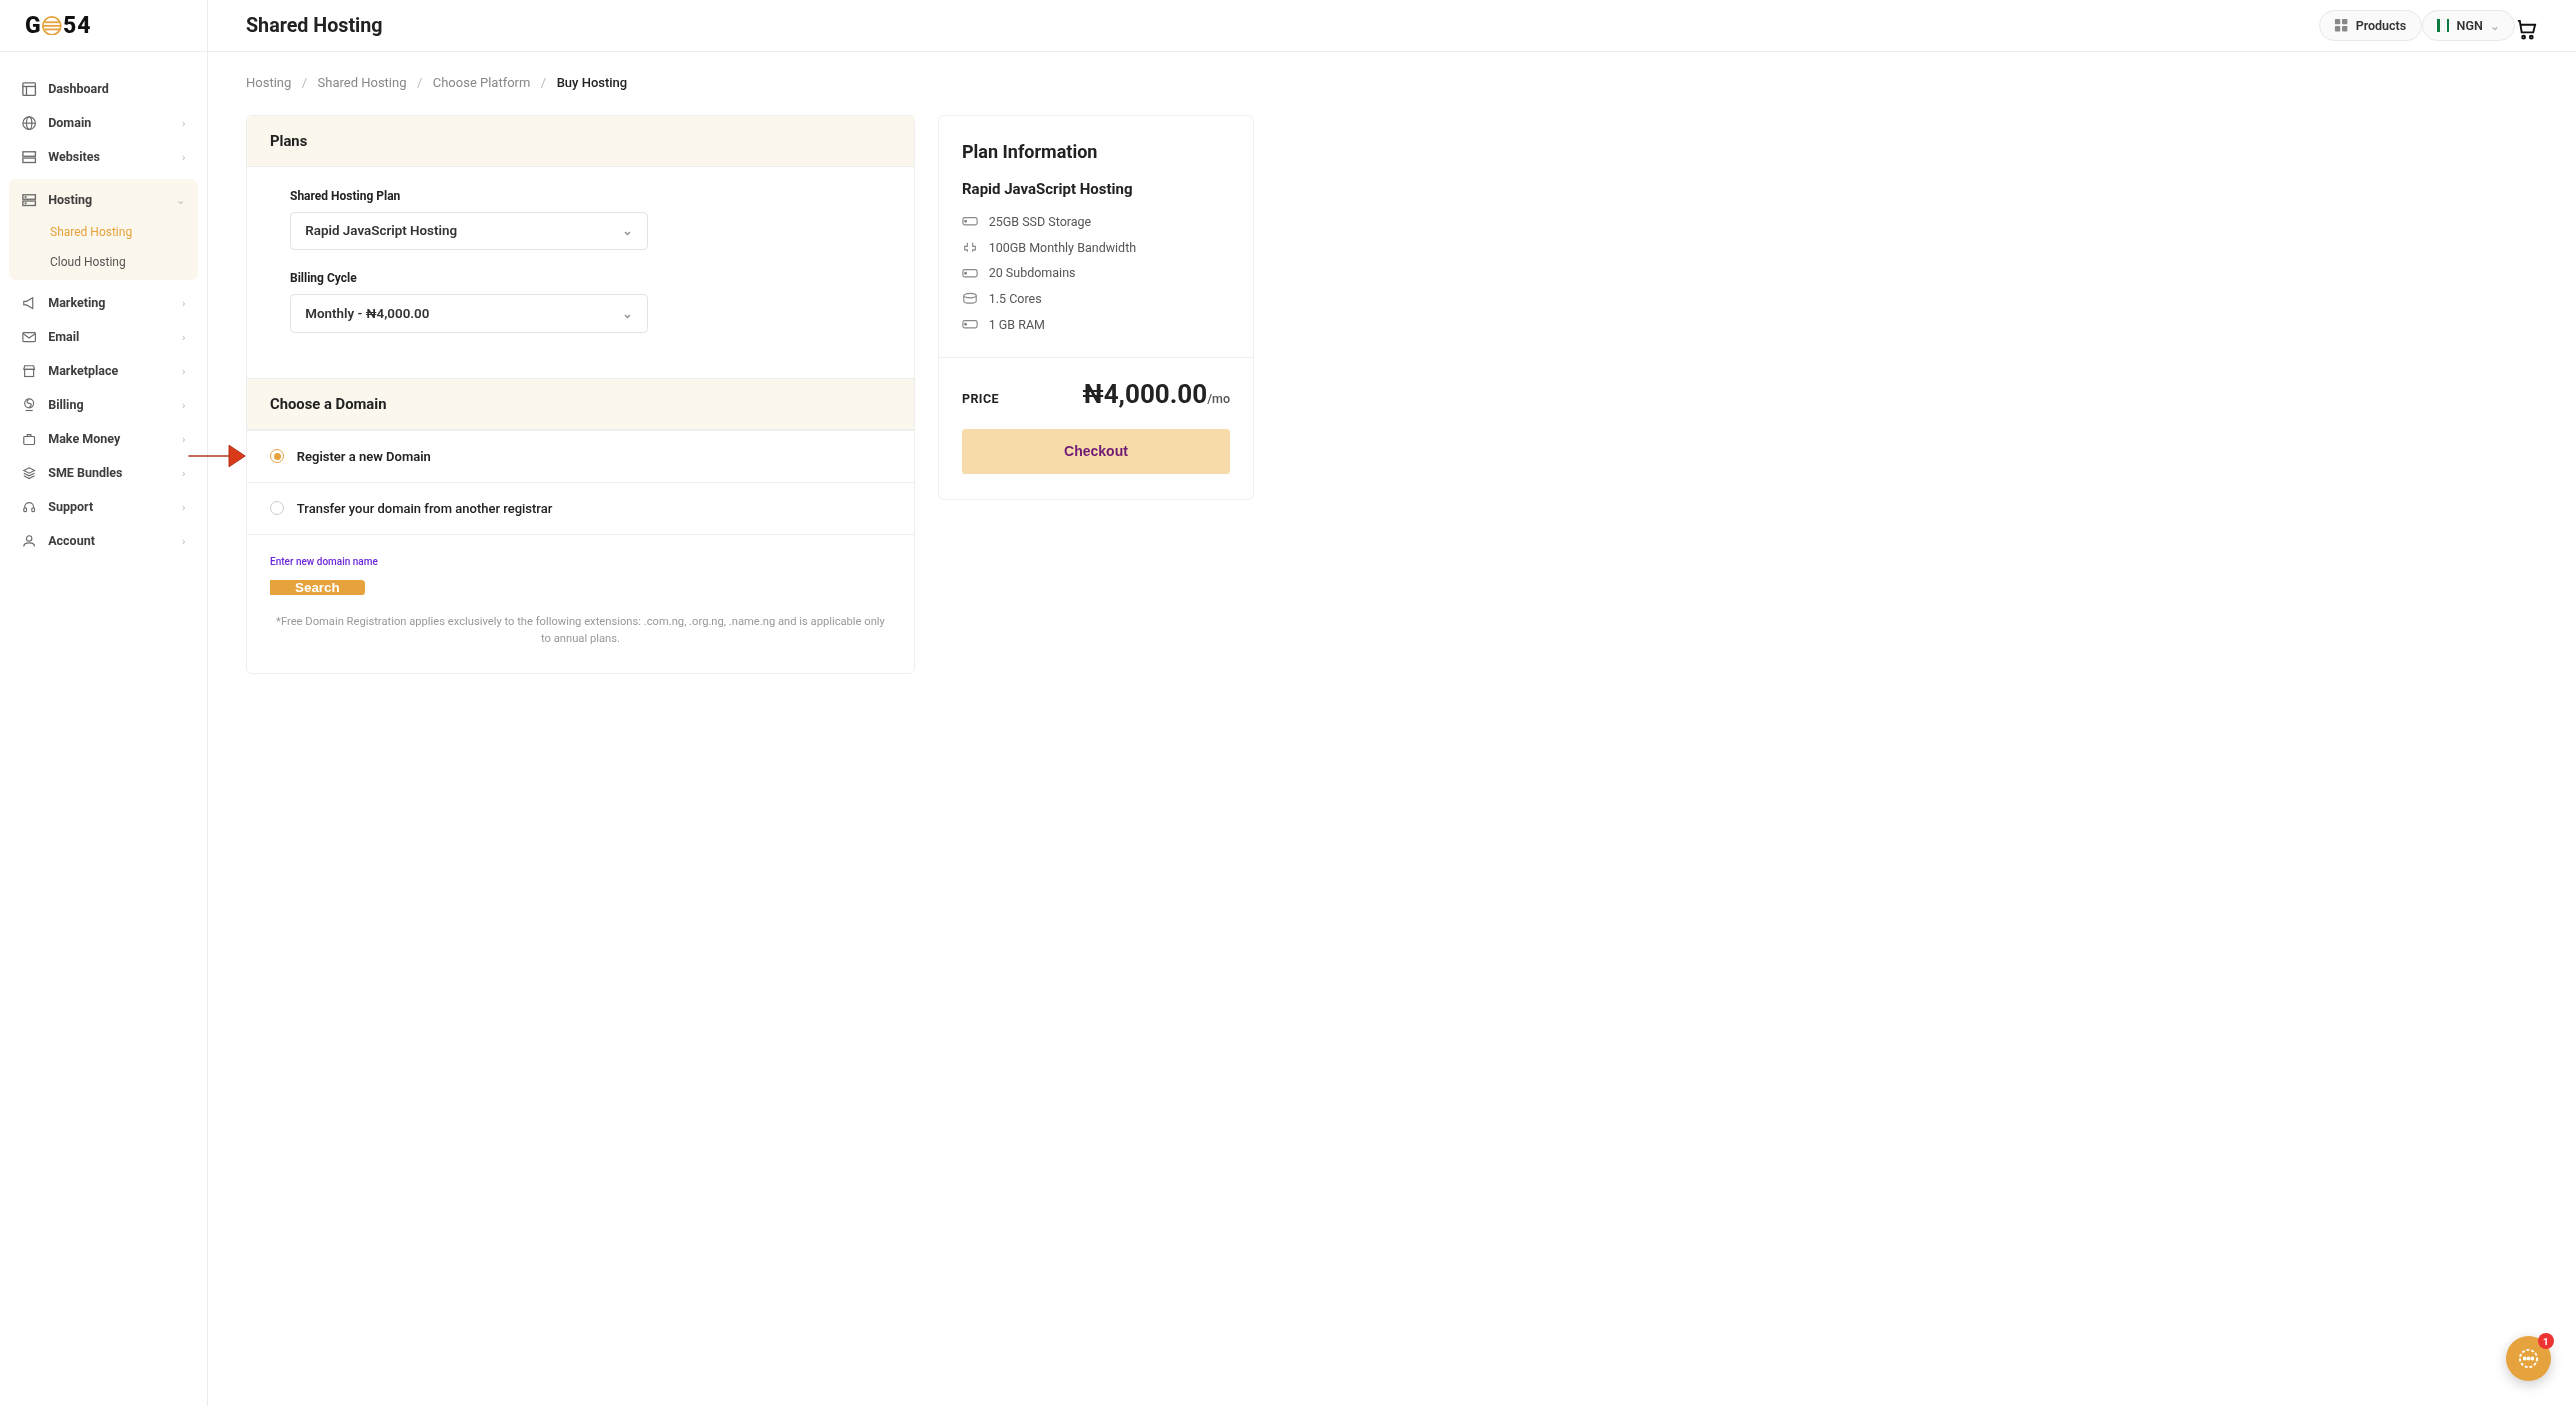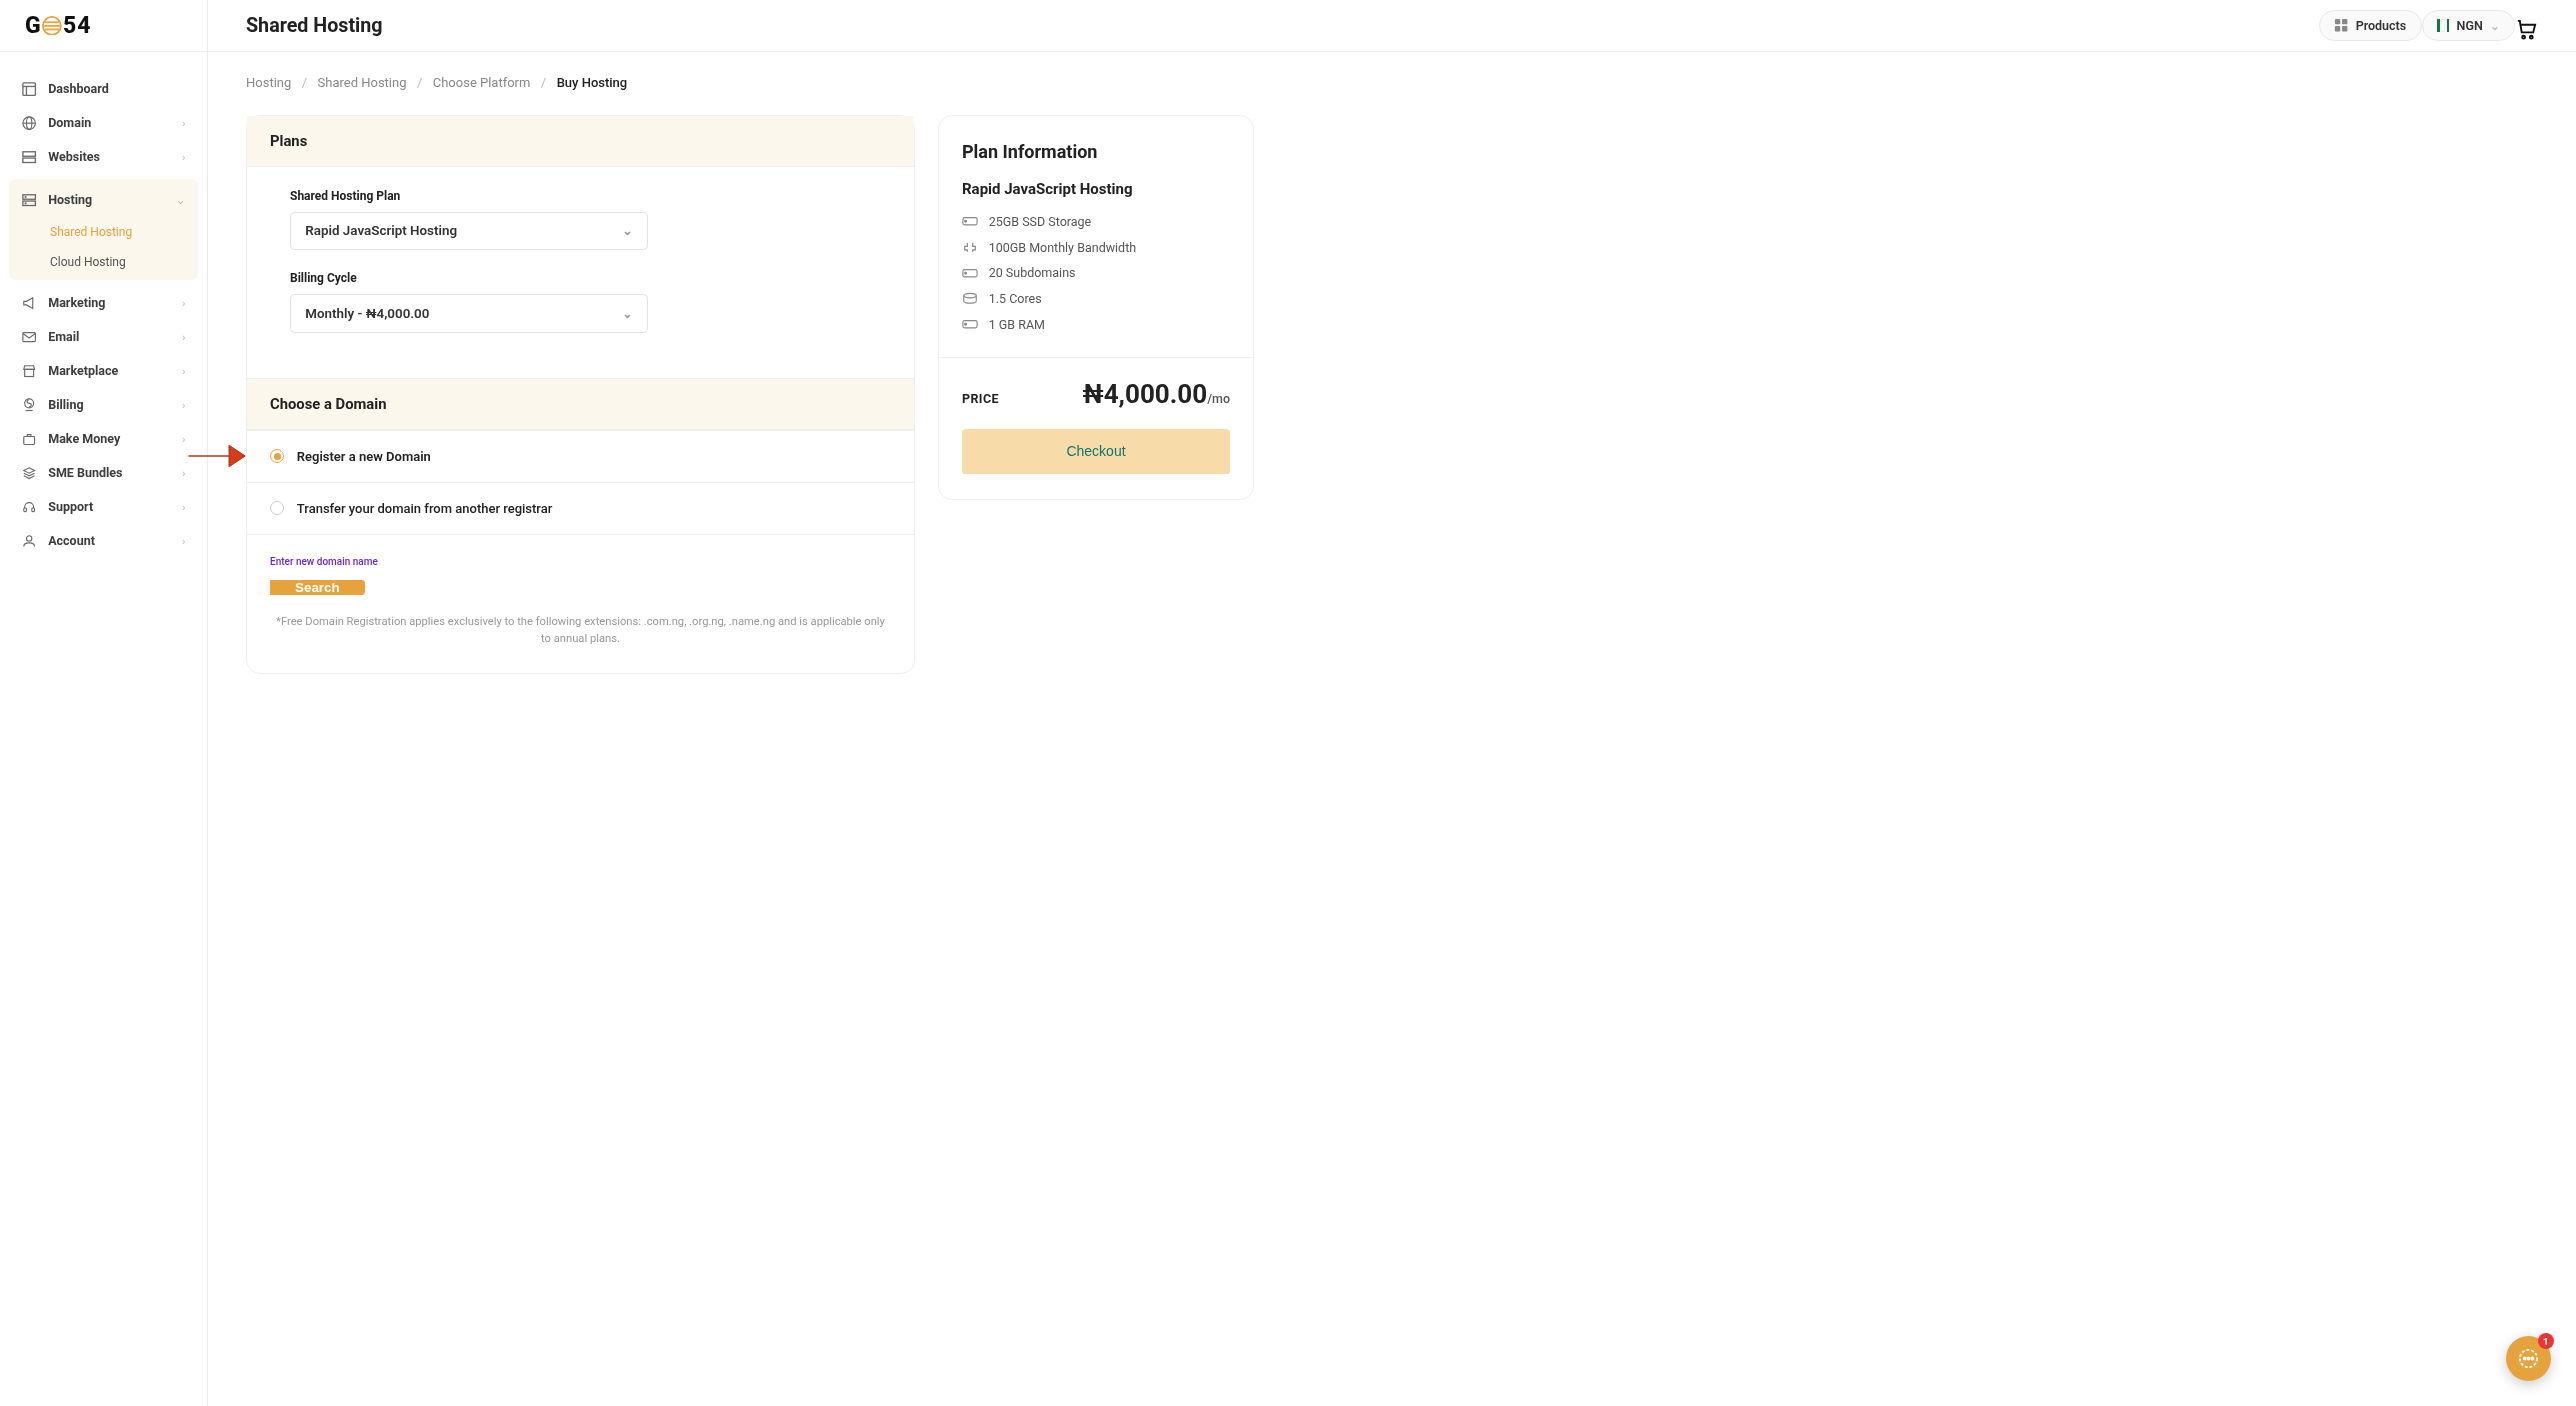--- a/index.html
+++ b/index.html
@@ -37,21 +37,21 @@
 .flag-bar { width: 2.7px; height: 12.5px; background: #0a7a3f; }
 .cart-icon { width: 23px; height: 23px; color: #111; cursor: pointer; }
 
 .content { display: flex; gap: 23px; padding: 25px 38px; align-items: flex-start; }
 
 .breadcrumb { padding: 0 38px; margin-top: 23px; font-size: 13px; color: #888; }
 .breadcrumb .sep { margin: 0 7.2px; color: #bbb; }
 .breadcrumb .current { color: #222; font-weight: 500; }
 .breadcrumb .link { cursor: pointer; }
 
-.card { border: 0.9px solid #eee; border-radius: 14px; background: #fff; }
+.card { border: 0.9px solid #eee; border-radius: 6px; background: #fff; }
 .left-col { flex: 1; max-width: 669px; }
 .right-col { width: 316px; }
 
 .section-header { background: #fcf7ec; padding: 16px 23px; font-weight: 700; font-size: 14.8px; color: #222; border-bottom: 0.9px solid #eee; }
 .section-body { padding: 21.5px 43px 29px; }
 
 .field-label { font-size: 12px; font-weight: 700; color: #222; margin-bottom: 9px; }
 .select { border: 0.9px solid #e2e2e2; border-radius: 4.5px; padding: 10.7px 14.3px; font-size: 13.4px; font-weight: 600; color: #333; display: flex; justify-content: space-between; align-items: center; cursor: pointer; background: #fff; width: 358px; margin-bottom: 21.5px; }
 .select .chev { color: #999; font-size: 12.5px; }
 
@@ -75,21 +75,21 @@
 .plan-info-title { font-size: 18px; font-weight: 700; margin-bottom: 18px; color: #222; }
 .plan-name { font-size: 15px; font-weight: 700; margin-bottom: 16px; color: #222; }
 .feature-list { display: flex; flex-direction: column; gap: 10.7px; margin-bottom: 25px; }
 .feature { display: flex; align-items: center; gap: 10.7px; font-size: 12.5px; color: #555; }
 .feature-icon { width: 16px; height: 12.5px; color: #888; flex-shrink: 0; }
 .divider { border: none; border-top: 0.9px solid #eee; margin: 0 -23px 21.5px; }
 .price-row { display: flex; justify-content: space-between; align-items: baseline; margin-bottom: 19.7px; }
 .price-label { font-size: 12.5px; font-weight: 700; letter-spacing: 0.4px; color: #222; }
 .price-value { font-size: 26px; font-weight: 700; color: #222; }
 .price-unit { font-size: 12.5px; font-weight: 500; color: #555; }
-.checkout-btn { width: 100%; background: #f7dba8; color: #0f766e; border: none; padding: 14.3px; font-size: 14px; font-weight: 400; border-radius: 3.6px; cursor: pointer; }
+.checkout-btn { width: 100%; background: #f7dba8; color: #701a75; border: none; padding: 14.3px; font-size: 14px; font-weight: 700; border-radius: 3.6px; cursor: pointer; }
 
 
 .arrow-annotation { position: absolute; left: -63px; top: 50%; transform: translateY(-50%); }
 .arrow-svg { width: 63px; height: 36px; }
 
 
 .chat-widget { position: fixed; bottom: 25px; right: 25px; width: 45px; height: 45px; border-radius: 50%; background: #e6a23c; display: flex; align-items: center; justify-content: center; color: #fff; box-shadow: 0 3.6px 12.5px rgba(0,0,0,.2); cursor: pointer; }
 .chat-badge { position: absolute; top: -2.7px; right: -2.7px; background: #e33; color: #fff; font-size: 9.8px; font-weight: 700; width: 16px; height: 16px; border-radius: 50%; display: flex; align-items: center; justify-content: center; }
 
 svg { display: block; }

